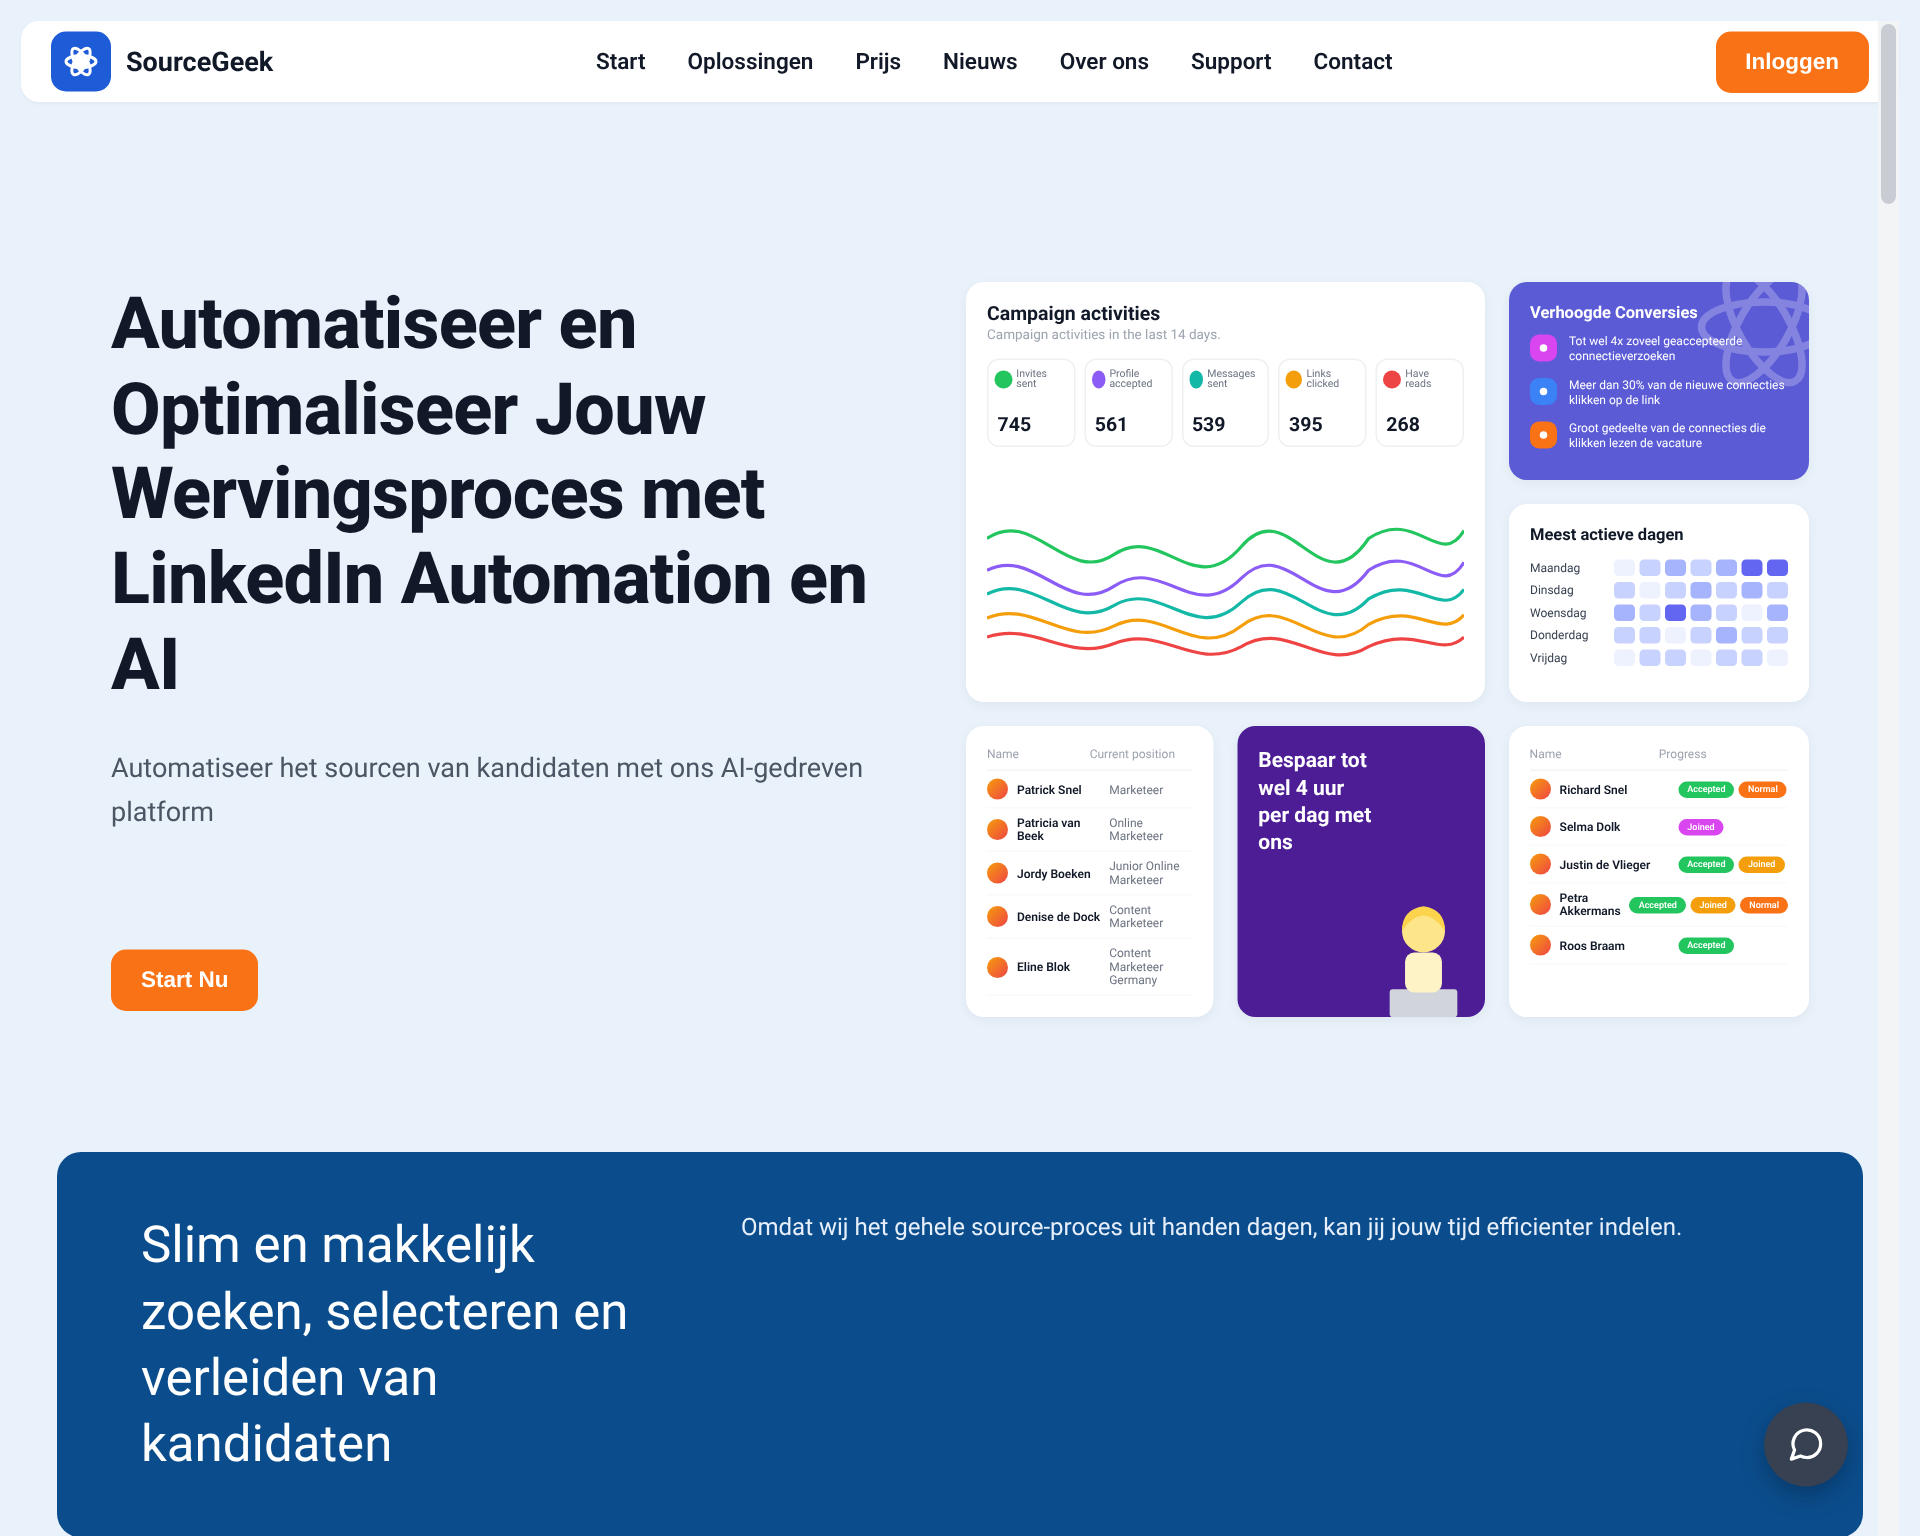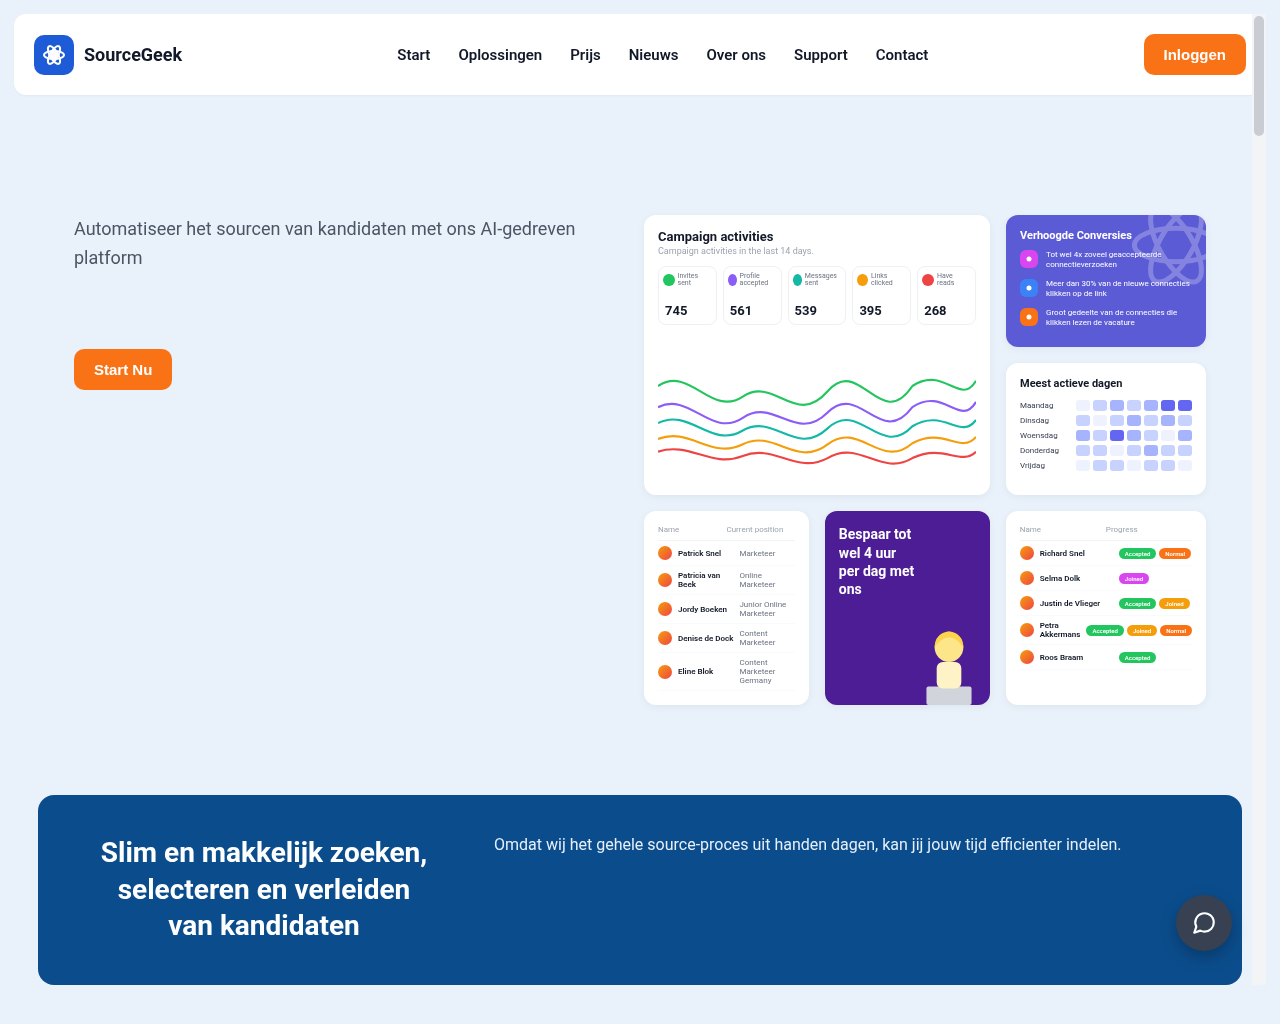--- a/index.html
+++ b/index.html
@@ -10,21 +10,21 @@
     width: 1280px;
     height: 1024px;
     overflow: hidden;
     position: relative;
     padding: 14px;
   }
   .page { position: relative; }
   .navbar {
     background: #fff;
     border-radius: 12px;
-    height: 81px;
+    height: 54px;
     display: flex;
     align-items: center;
     padding: 0 20px;
     box-shadow: 0 1px 2px rgba(0,0,0,0.04);
   }
   .brand { display: flex; align-items: center; gap: 10px; }
   .brand-logo {
     width: 40px; height: 40px; border-radius: 10px;
     background: #1e5bd6; display: flex; align-items: center; justify-content: center;
     color: #fff;
@@ -111,21 +111,21 @@
   .prog-head .col-a{flex:1;} .prog-head .col-b{flex:1;}
   .prog-row { display: flex; align-items: center; padding: 5px 0; gap: 6px; border-bottom: 1px solid #f9fafb;}
   .badges { display:flex; gap:3px; flex:1;}
   .badge { font-size: 6px; padding: 2px 6px; border-radius: 999px; color:#fff; font-weight:600; }
 
   
   .band {
     background: #0b4d8c; border-radius: 16px; margin: 0 24px;
     padding: 40px 56px; color: #fff; display: flex; gap: 60px; align-items: flex-start;
   }
-  .band-title { font-size: 28px; font-weight: 700; line-height: 1.3; flex: 0 0 340px; text-align: center; }
+  .band-title { font-size: 34px; font-weight: 400; line-height: 1.3; flex: 0 0 340px; }
   .band-txt { font-size: 16px; color: #e6effa; }
 
   
   .chat-fab {
     position: absolute; right: 34px; bottom: 34px;
     width: 56px; height: 56px; border-radius: 50%;
     background: #374151; color: #fff; display:flex; align-items:center; justify-content:center;
     box-shadow: 0 6px 16px rgba(0,0,0,0.25); cursor: pointer;
   }
 
@@ -167,20 +167,21 @@
       <a class="nav-link">Nieuws</a>
       <a class="nav-link">Over ons</a>
       <a class="nav-link">Support</a>
       <a class="nav-link">Contact</a>
     </nav>
     <button class="btn-primary">Inloggen</button>
   </header>
 
   <section class="hero">
     <div class="hero-left">
+      <h1 class="hero-title">Automatiseer en Optimaliseer Jouw Wervingsproces met LinkedIn Automation en AI</h1>
       <p class="hero-sub">Automatiseer het sourcen van kandidaten met ons AI-gedreven platform</p>
       <div class="hero-cta">
         <button class="btn-primary">Start Nu</button>
       </div>
     </div>
 
     <div class="hero-right">
 
       <div class="hero-row">
 

